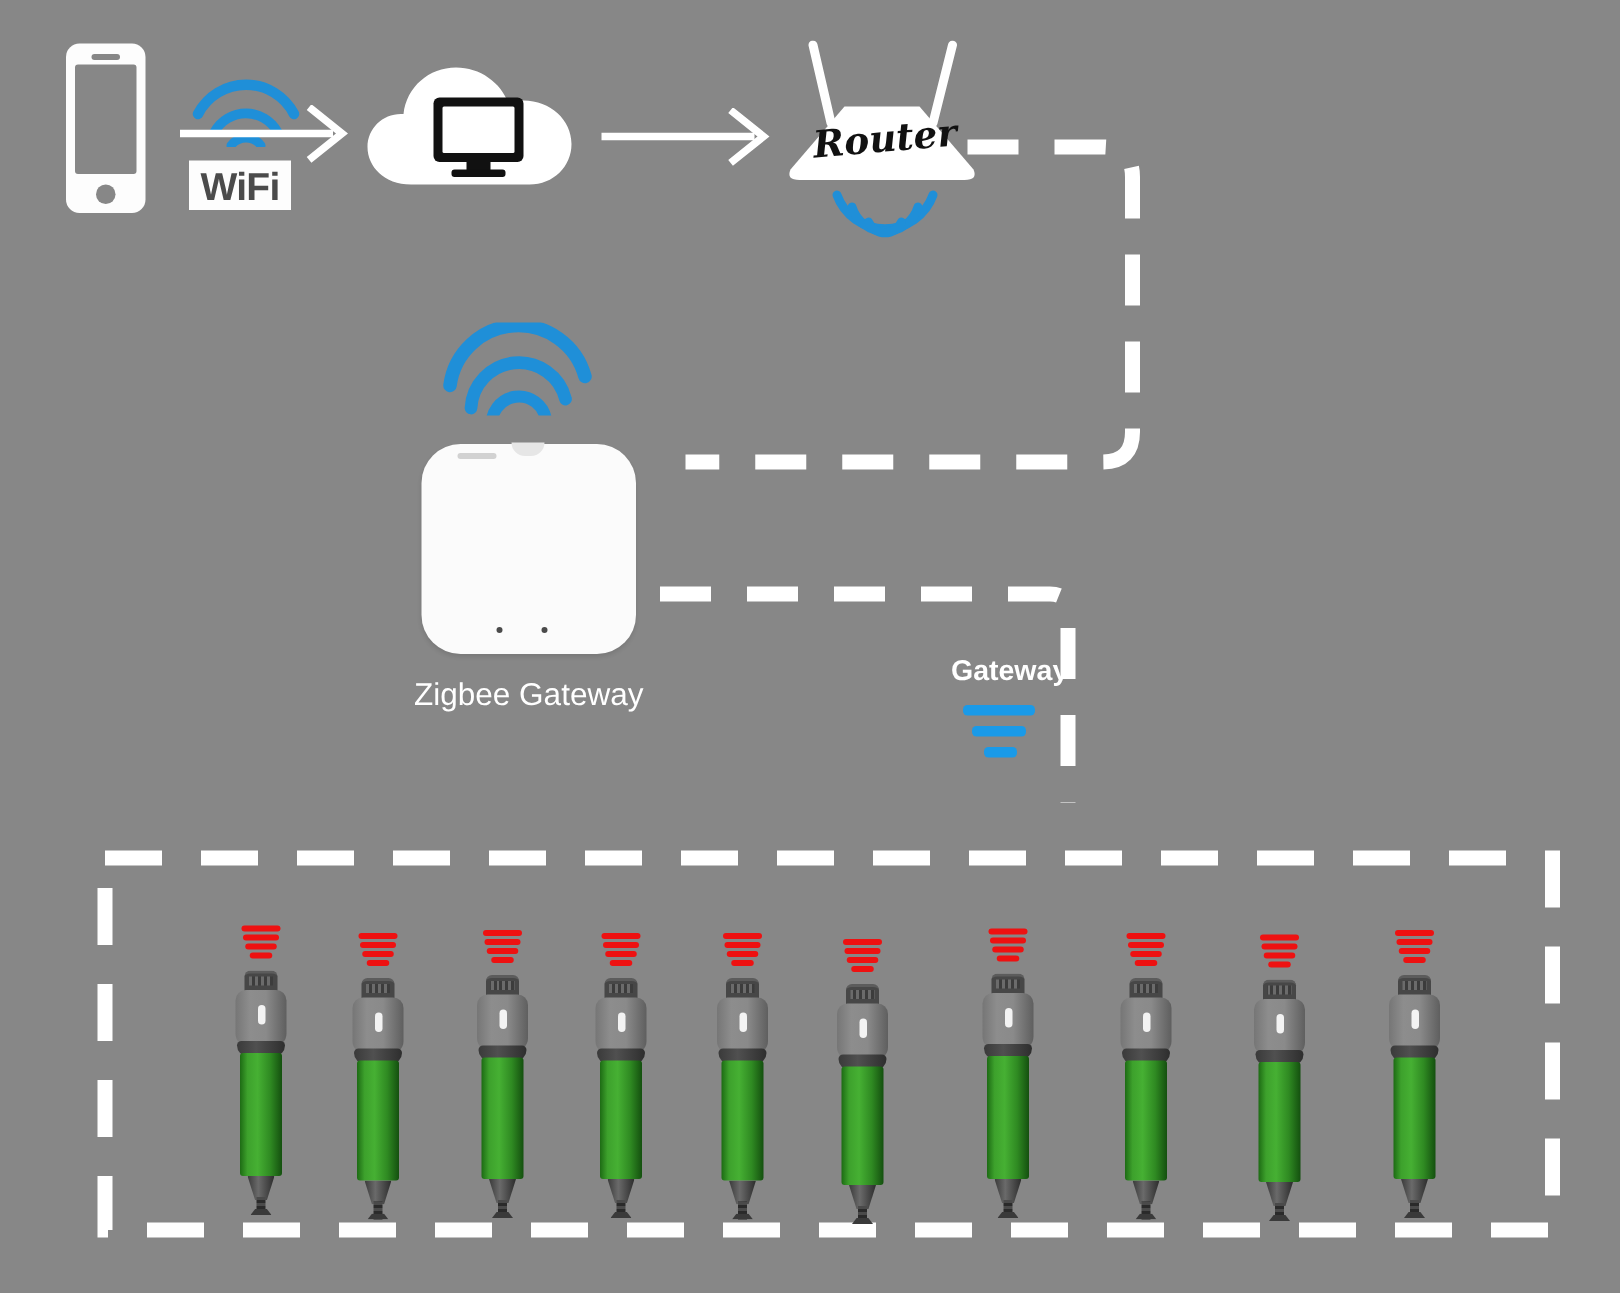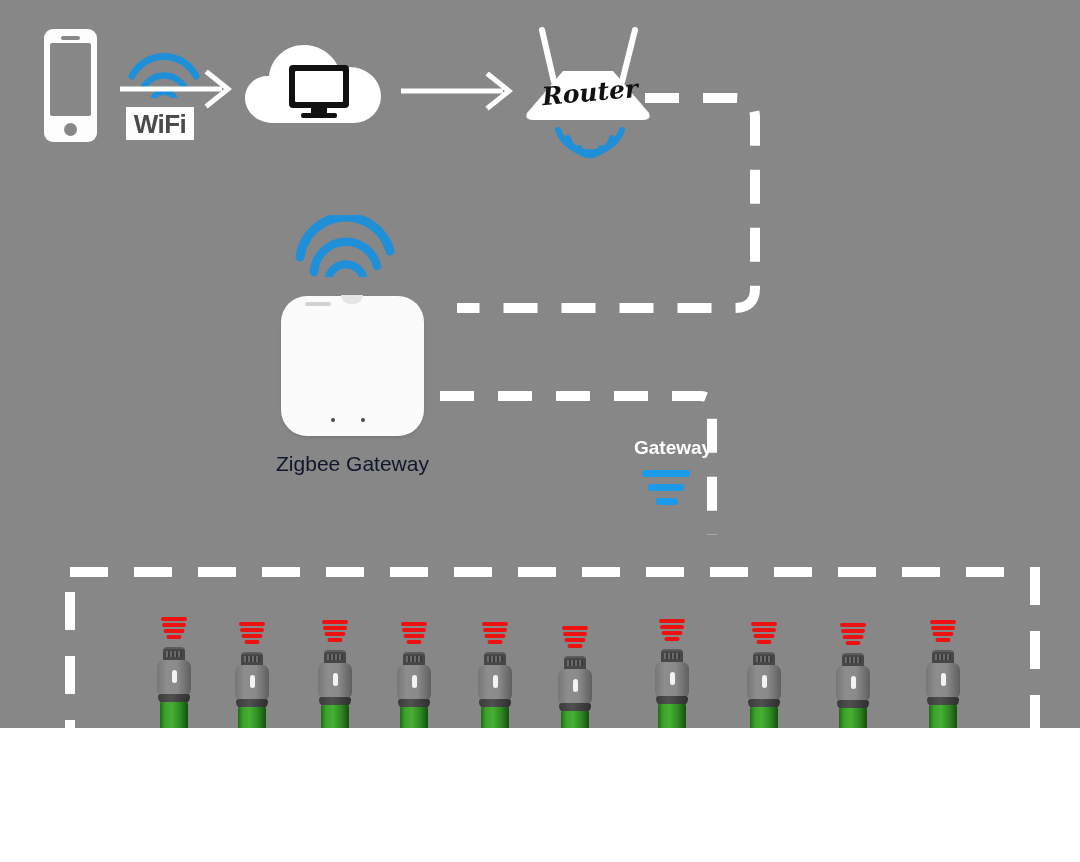--- a/index.html
+++ b/index.html
@@ -1,17 +1,17 @@
 <!DOCTYPE html>
 <html><head>
 <meta charset="utf-8">
 <style>
   html,body{margin:0;padding:0;background:#fff;}
   body{font-family:"Liberation Sans",sans-serif;}
-  #stage{position:relative;width:1080px;height:728px;background:#878787;overflow:hidden;}
+  #stage{position:relative;width:1080px;height:862px;background:#878787;overflow:hidden;}
   .abs{position:absolute;}
 
   
   #phone{left:44px;top:29px;width:53px;height:113px;background:#fdfdfd;border-radius:9px;}
   #phone .screen{position:absolute;left:6px;top:14px;width:41px;height:73px;background:#878787;border-radius:2px;}
   #phone .speaker{position:absolute;left:17px;top:7px;width:19px;height:4px;background:#878787;border-radius:2px;}
   #phone .home{position:absolute;left:20px;bottom:6px;width:13px;height:13px;background:#878787;border-radius:50%;}
 
   
   .wifiarc{pointer-events:none;}
@@ -29,21 +29,21 @@
   #router-text{left:540px;top:78px;width:100px;text-align:center;
      font-family:"DejaVu Serif",serif;font-style:italic;font-weight:bold;
      font-size:25px;color:#111;transform:rotate(-5deg);white-space:nowrap;}
 
   
   #gateway{left:281px;top:296px;width:143px;height:140px;background:#fbfbfb;
      border-radius:26px;box-shadow:0 2px 3px rgba(0,0,0,.10);}
   #gateway .slot{position:absolute;left:24px;top:6px;width:26px;height:4px;background:#d2d2d2;border-radius:2px;}
   #gateway .notch{position:absolute;left:60px;top:-1px;width:22px;height:9px;background:#e6e6e6;border-radius:0 0 10px 10px;}
   #gateway .dot{position:absolute;bottom:14px;width:4px;height:4px;background:#4a4a4a;border-radius:50%;}
-  #gw-label{left:230px;top:452px;width:245px;text-align:center;font-size:21px;color:#0f172a;}
+  #gw-label{left:230px;top:452px;width:245px;text-align:center;font-size:21px;color:#ffffff;}
 
   
   #zigbee-label{left:634px;top:437px;font-size:19px;font-weight:bold;color:#fff;}
   .zbar{position:absolute;background:#1a9ae8;border-radius:3px;height:7px;}
 
   
   #paths{left:0;top:0;width:1080px;height:862px;}
 
   
   .device{position:absolute;width:44px;}

